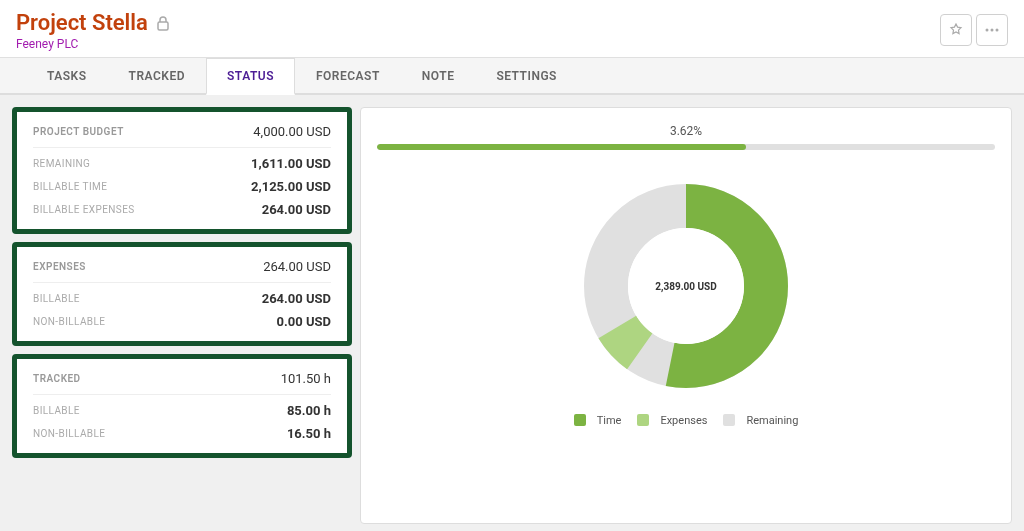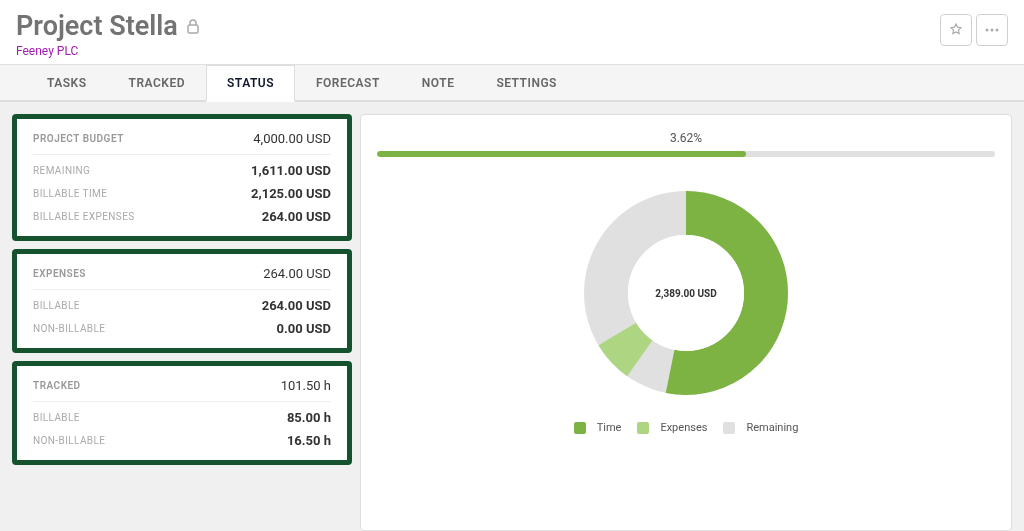--- a/index.html
+++ b/index.html
@@ -13,23 +13,23 @@
     .header {
       background: #fff;
       padding: 10px 16px 6px 16px;
       display: flex;
       align-items: flex-start;
       justify-content: space-between;
       border-bottom: 1px solid #e0e0e0;
     }
     .header-left { display: flex; flex-direction: column; }
     .project-title {
-      font-size: 27px;
+      font-size: 22px;
       font-weight: 600;
-      color: #737373;
+      color: #c2410c;
       display: flex;
       align-items: center;
       gap: 6px;
     }
     .lock-icon {
       width: 18px; height: 18px;
       display: inline-flex; align-items: center; justify-content: center;
       color: #aaa;
     }
     .company-name {
@@ -65,21 +65,21 @@
       font-weight: 600;
       color: #666;
       cursor: pointer;
       border: 1px solid transparent;
       border-bottom: none;
       letter-spacing: 0.5px;
       background: transparent;
     }
     .tab.active {
       background: #fff;
-      color: #0f172a;
+      color: #4c1d95;
       border: 1px solid #ddd;
       border-bottom: 2px solid #fff;
       margin-bottom: -2px;
     }
     .main-content {
       display: flex;
       gap: 0;
       padding: 12px;
       height: calc(531px - 90px);
       overflow: hidden;
@@ -183,21 +183,21 @@
       white-space: nowrap;
     }
     .legend {
       display: flex;
       gap: 16px;
       margin-top: 8px;
       align-items: center;
     }
     .legend-item {
       display: flex;
-      align-items: flex-end;
+      align-items: flex-start;
       gap: 11px;
       font-size: 11px;
       color: #555;
     }
     .legend-dot {
       width: 12px;
       height: 12px;
       border-radius: 2px;
       flex-shrink: 0;
     }

